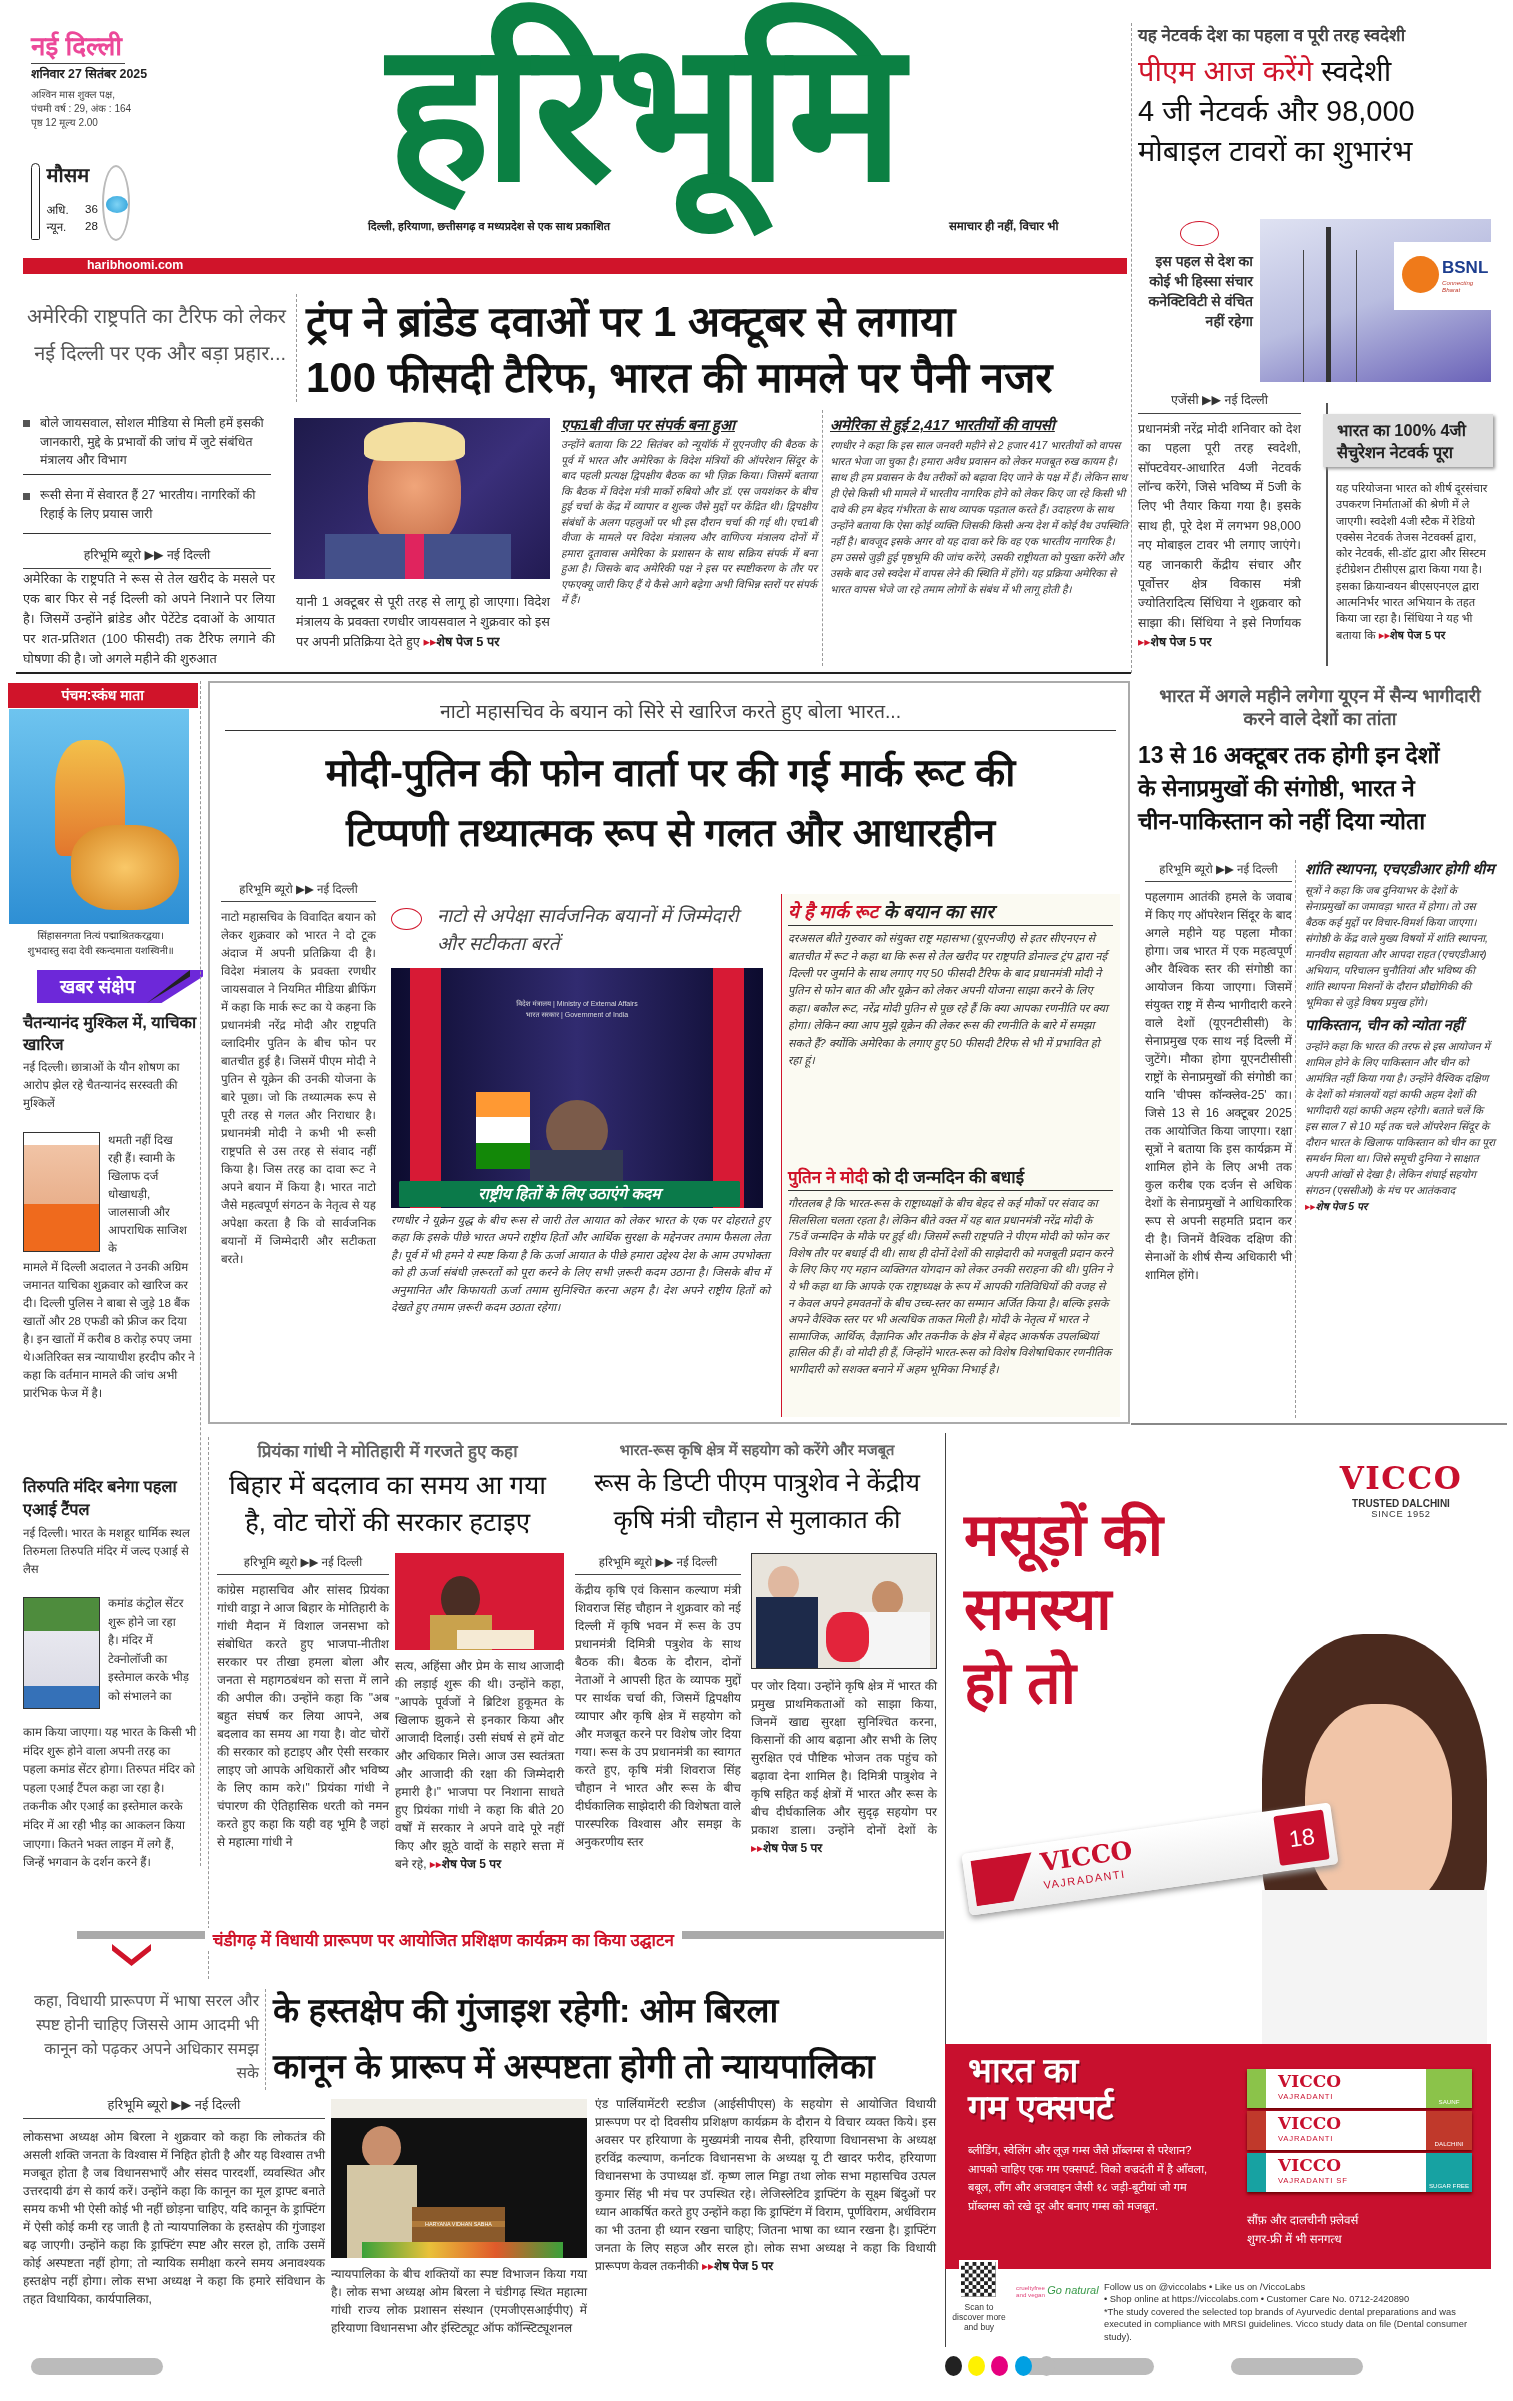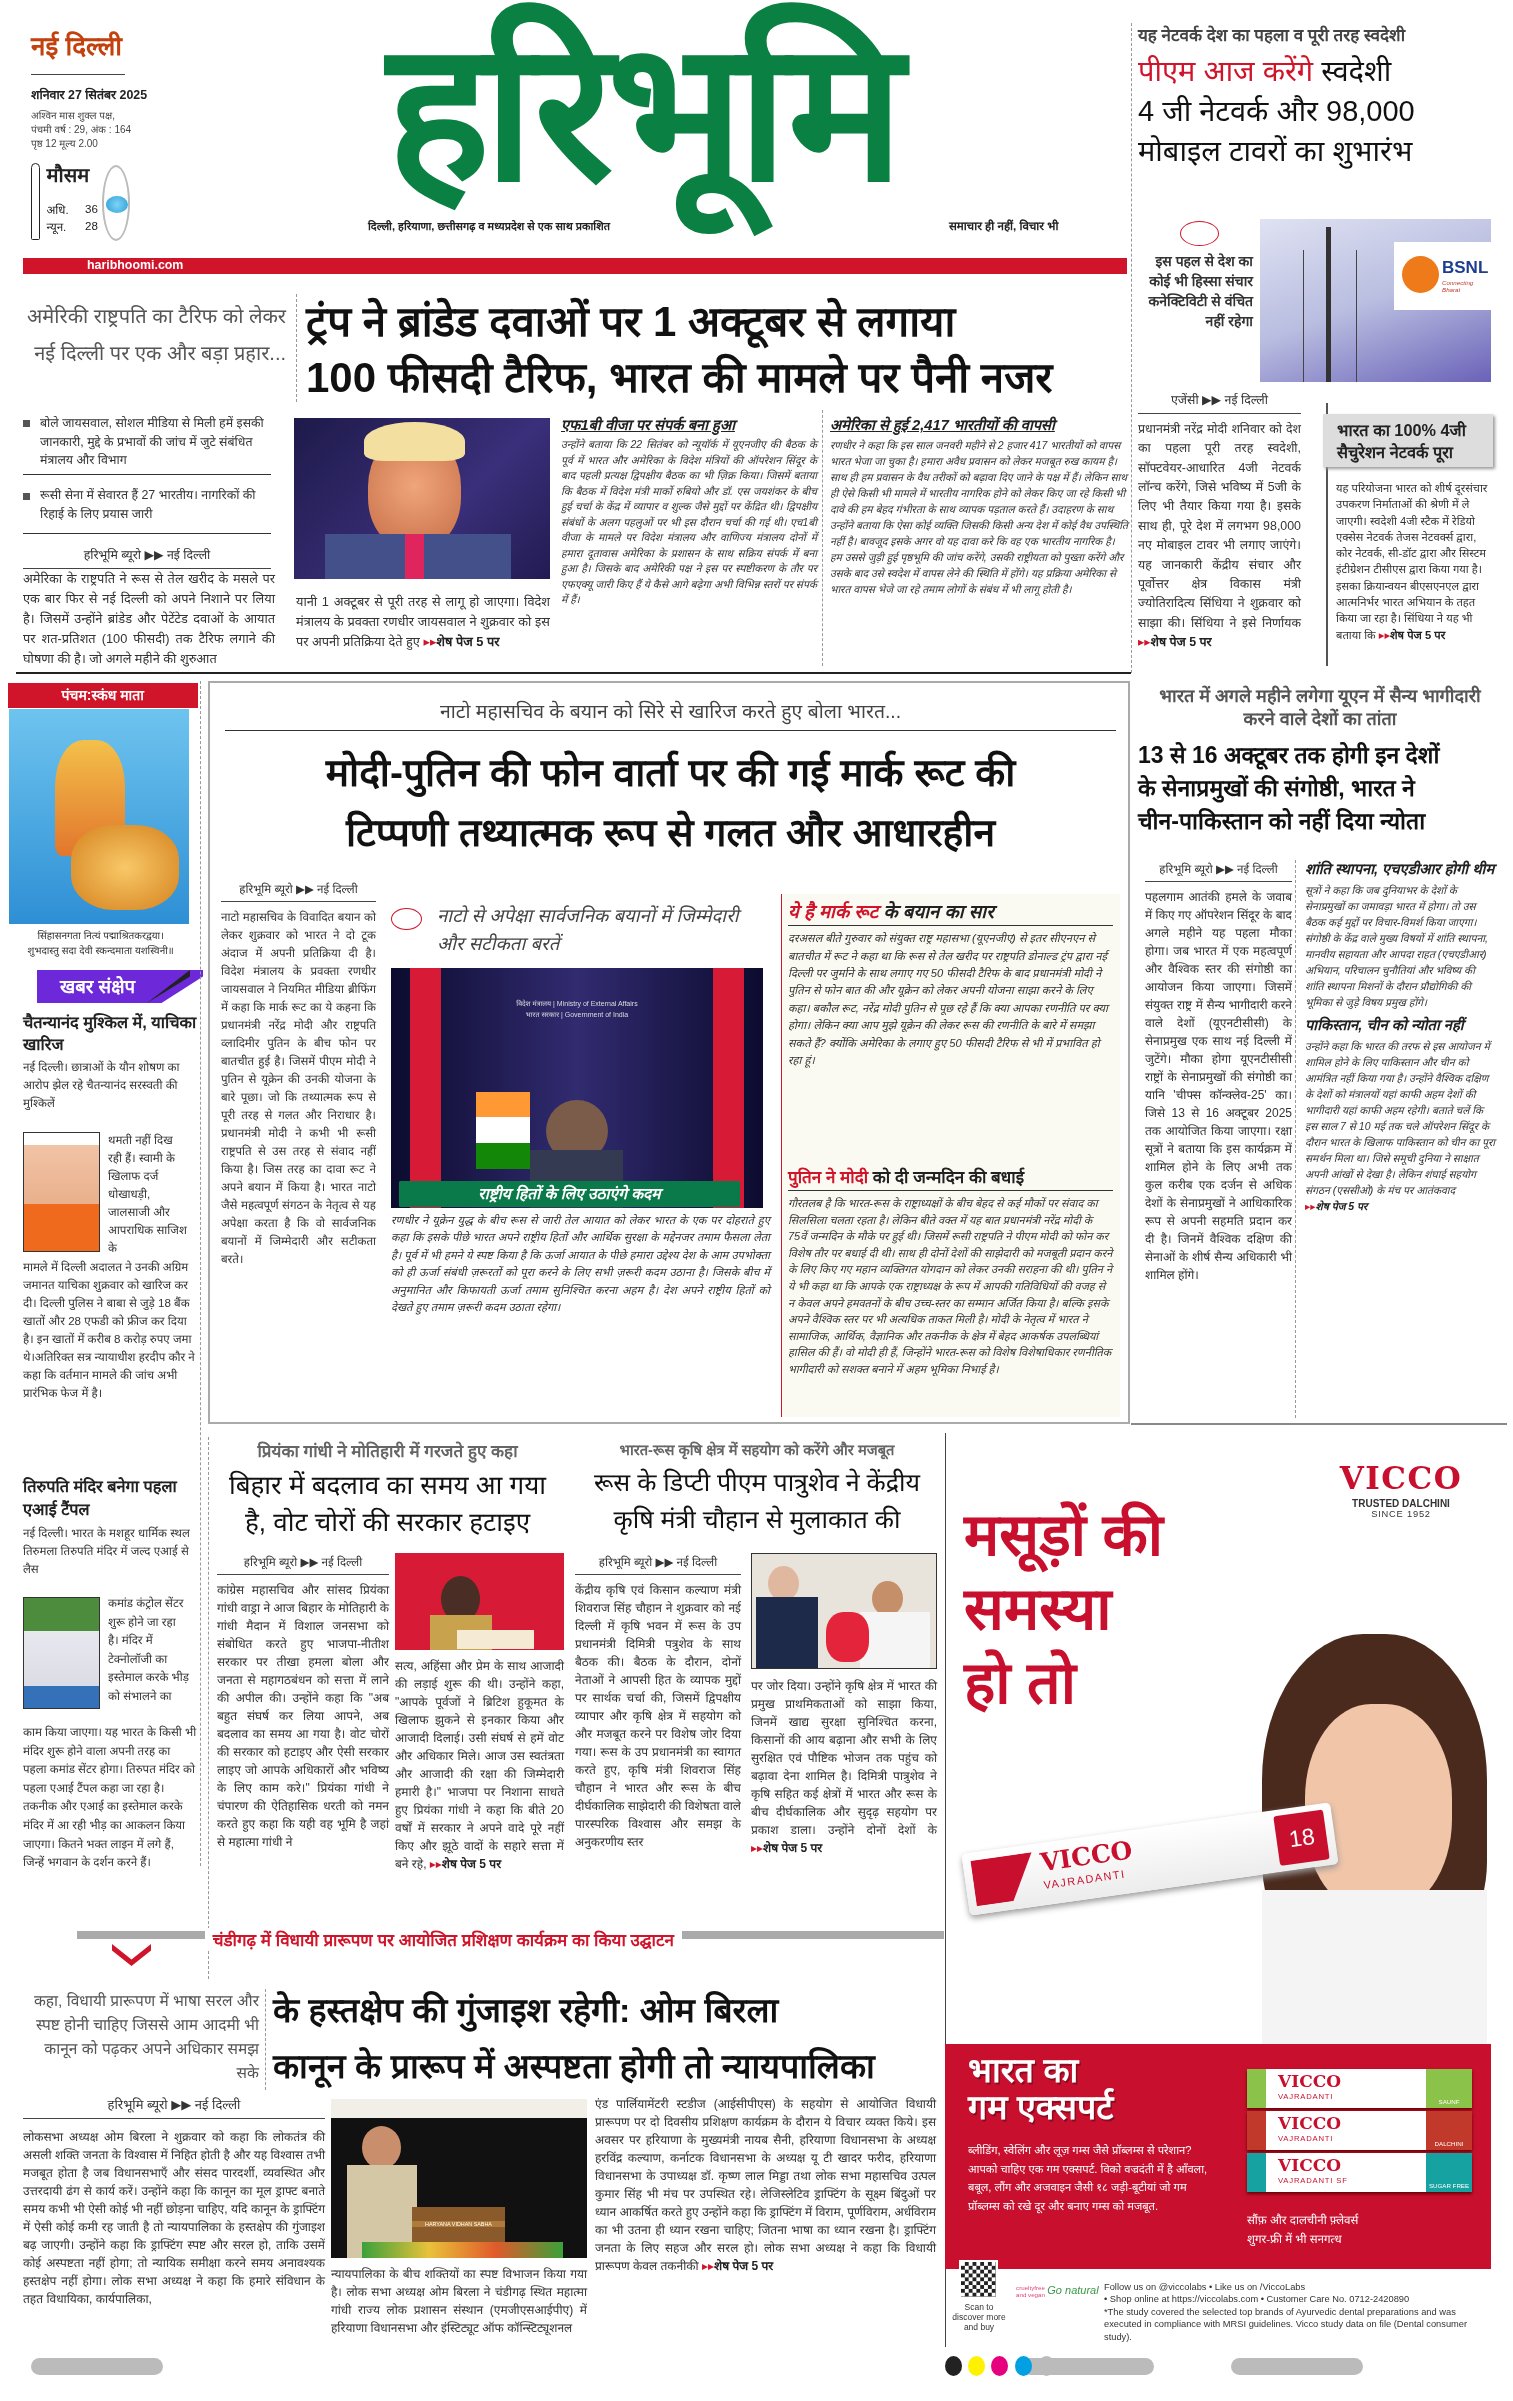--- a/index.html
+++ b/index.html
@@ -14,22 +14,22 @@
 .more{font-weight:bold;color:#222;white-space:nowrap}
 .byline{font-size:12.4px;color:#333;text-align:center;border-bottom:1.5px solid #444;padding-bottom:4.6px}
 .photo{overflow:hidden;position:absolute}
 .bul{font-size:12.4px;line-height:18.6px;color:#333;padding-left:17px;position:relative}
 .bul:before{content:"";position:absolute;left:0;top:6.2px;width:7px;height:7px;background:#555}
 </style>
 </head>
 <body>
 
 <div class="abs" style="left:31px;top:27px;width:94px">
-  <div style="font-size:26px;font-weight:bold;border-bottom:1.5px solid #444;padding-bottom:11px;color:#c2410c">नई दिल्ली</div>
-  <div style="font-size:12.4px;font-weight:bold;margin-top:11px;white-space:nowrap">शनिवार 27 सितंबर 2025</div>
+  <div style="font-size:26px;font-weight:bold;border-bottom:1.5px solid #444;padding-bottom:0;color:#ec4899">नई दिल्ली</div>
+  <div style="font-size:12.4px;font-weight:bold;margin-top:1px;white-space:nowrap">शनिवार 27 सितंबर 2025</div>
   <div style="font-size:10px;color:#444;margin-top:4.6px;white-space:nowrap">अश्विन मास शुक्ल पक्ष,</div>
   <div style="font-size:10px;color:#444;white-space:nowrap">पंचमी वर्ष : 29, अंक : 164</div>
   <div style="font-size:10px;color:#444;white-space:nowrap">पृष्ठ 12  मूल्य 2.00</div>
 </div>
 <div class="abs" style="left:31px;top:159px;width:155px;height:85px">
   <div class="abs" style="left:0;top:3.9px;width:9.3px;height:77px;border:1.5px solid #222;border-radius:4.6px 4.6px 1.5px 1.5px"></div>
   <div class="abs" style="left:15.5px;top:1.5px;font-size:20px;font-weight:bold">मौसम</div>
   <div class="abs" style="left:15.5px;top:43px;font-size:11.6px">अधि.</div>
   <div class="abs" style="left:54px;top:43px;font-size:11.6px">36</div>
   <div class="abs" style="left:15.5px;top:60px;font-size:11.6px">न्यून.</div>

